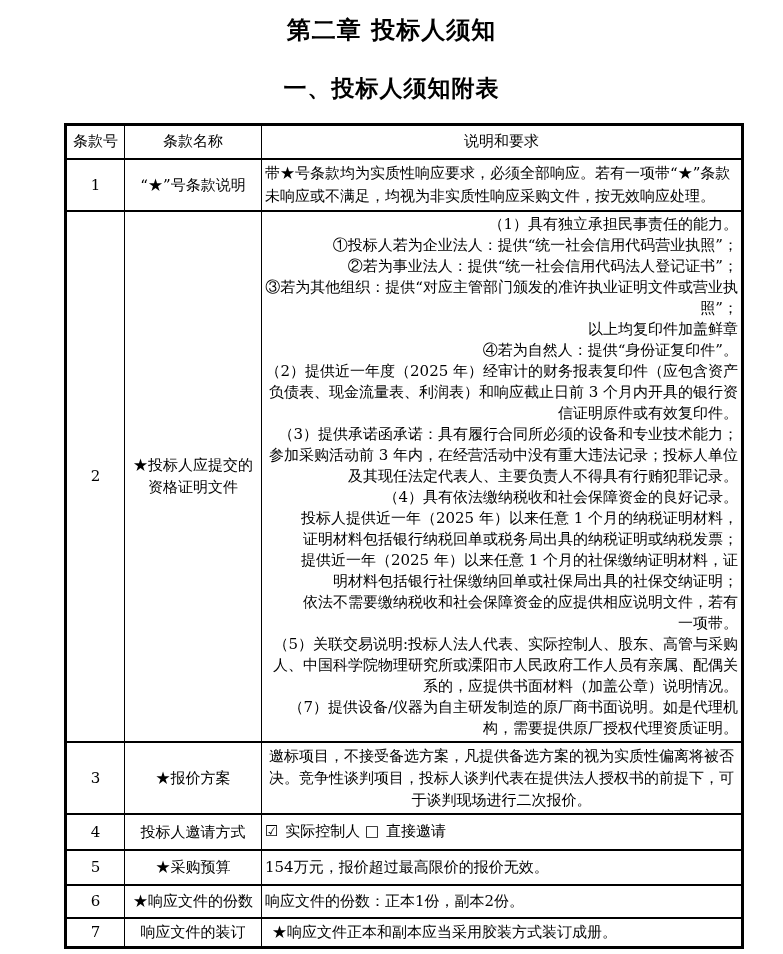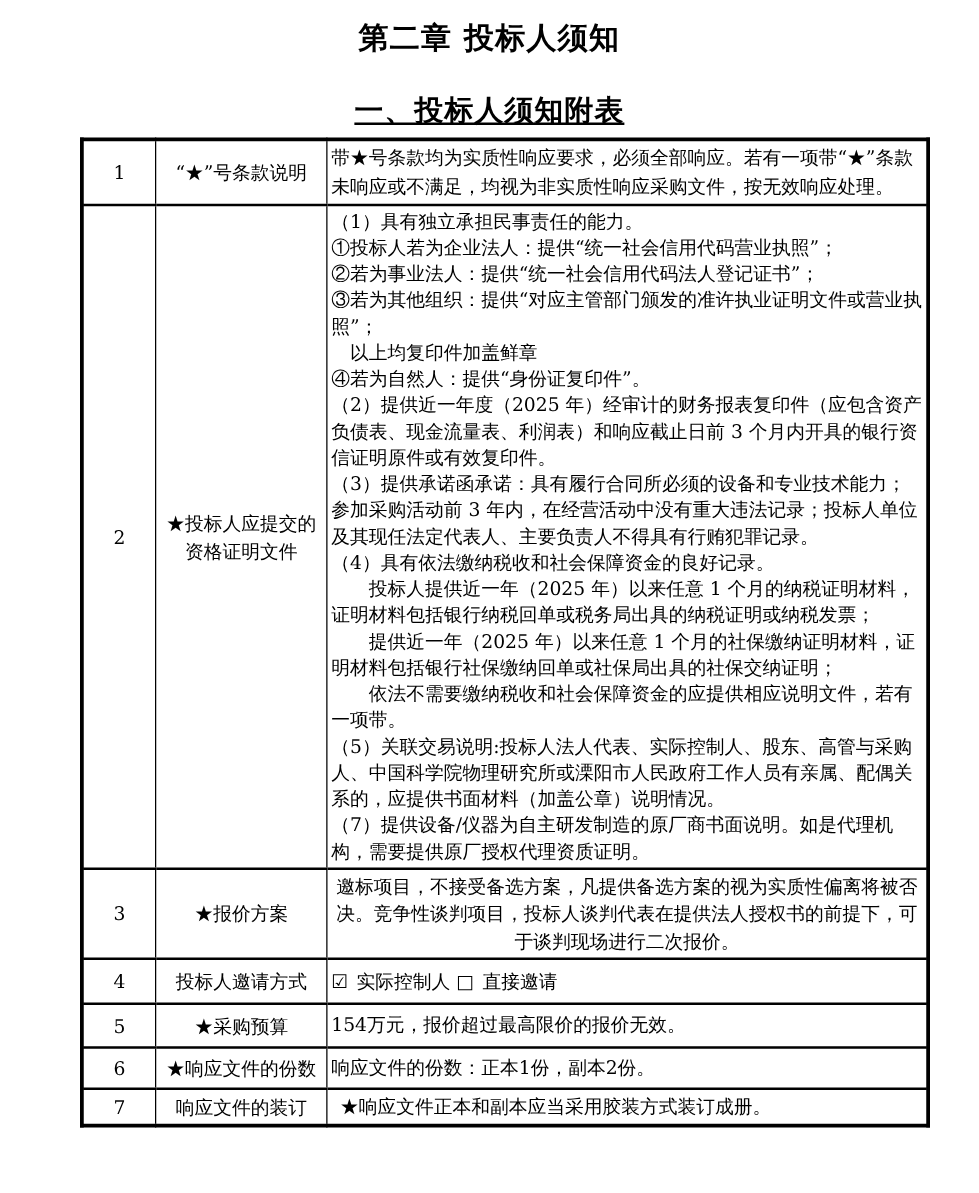--- a/index.html
+++ b/index.html
@@ -21,26 +21,25 @@
     box-sizing: border-box;
   }
   h1.doc-title {
     margin: 14px 0 0 0;
     text-align: center;
     font-size: 24px;
     font-weight: bold;
     letter-spacing: 1px;
   }
   h2.doc-subtitle {
-    margin: 27px 0 6px 0;
+    margin: 27px 0 19px 0;
     text-align: center;
     font-size: 23px;
     font-weight: bold;
     letter-spacing: 1px;
-    text-decoration: underline;
   }
   table.notice-table {
     border-collapse: collapse;
     table-layout: fixed;
     width: 677px;
     margin-left: 64px;
     border: 3px solid #000000;
   }
   .notice-table th,
   .notice-table td {
@@ -57,21 +56,21 @@
   td.col-no   { text-align: center; }
   td.col-name { text-align: center; line-height: 22px; padding: 2px 8px; }
   td.col-desc { text-align: left; line-height: 23px; }
   tr.row-1 td { height: 48px; }
   tr.row-3 td { height: 66px; }
   tr.row-4 td { height: 36px; }
   tr.row-5 td { height: 35px; }
   tr.row-6 td { height: 33px; }
   tr.row-7 td { height: 29px; }
   tr.row-3 td.col-desc { line-height: 22px; text-align: center; }
-  td.paragraph-cell { vertical-align: top; padding: 2px 3px; }
+  td.paragraph-cell { vertical-align: top; padding: 2px 3px; text-align: right; }
   td.paragraph-cell p {
     margin: 0;
     line-height: 21px;
     font-size: 15px;
   }
   .checkbox-option {
     display: inline-block;
     white-space: nowrap;
   }
   .checkbox-option + .checkbox-option { }
@@ -91,20 +90,25 @@
   <h2 class="doc-subtitle">一、投标人须知附表</h2>
 
   <table class="notice-table">
     <colgroup>
       <col style="width:59px">
       <col style="width:137px">
       <col style="width:481px">
     </colgroup>
 
     <tbody>
+        <tr>
+      <th>条款号</th>
+      <th>条款名称</th>
+      <th>说明和要求</th>
+    </tr>
 
     <tr class="row-1">
       <td class="col-no">1</td>
       <td class="col-name">“★”号条款说明</td>
       <td class="col-desc">带★号条款均为实质性响应要求，必须全部响应。若有一项带“★”条款未响应或不满足，均视为非实质性响应采购文件，按无效响应处理。</td>
     </tr>
 
     <tr class="row-2">
       <td class="col-no">2</td>
       <td class="col-name">★投标人应提交的资格证明文件</td>

